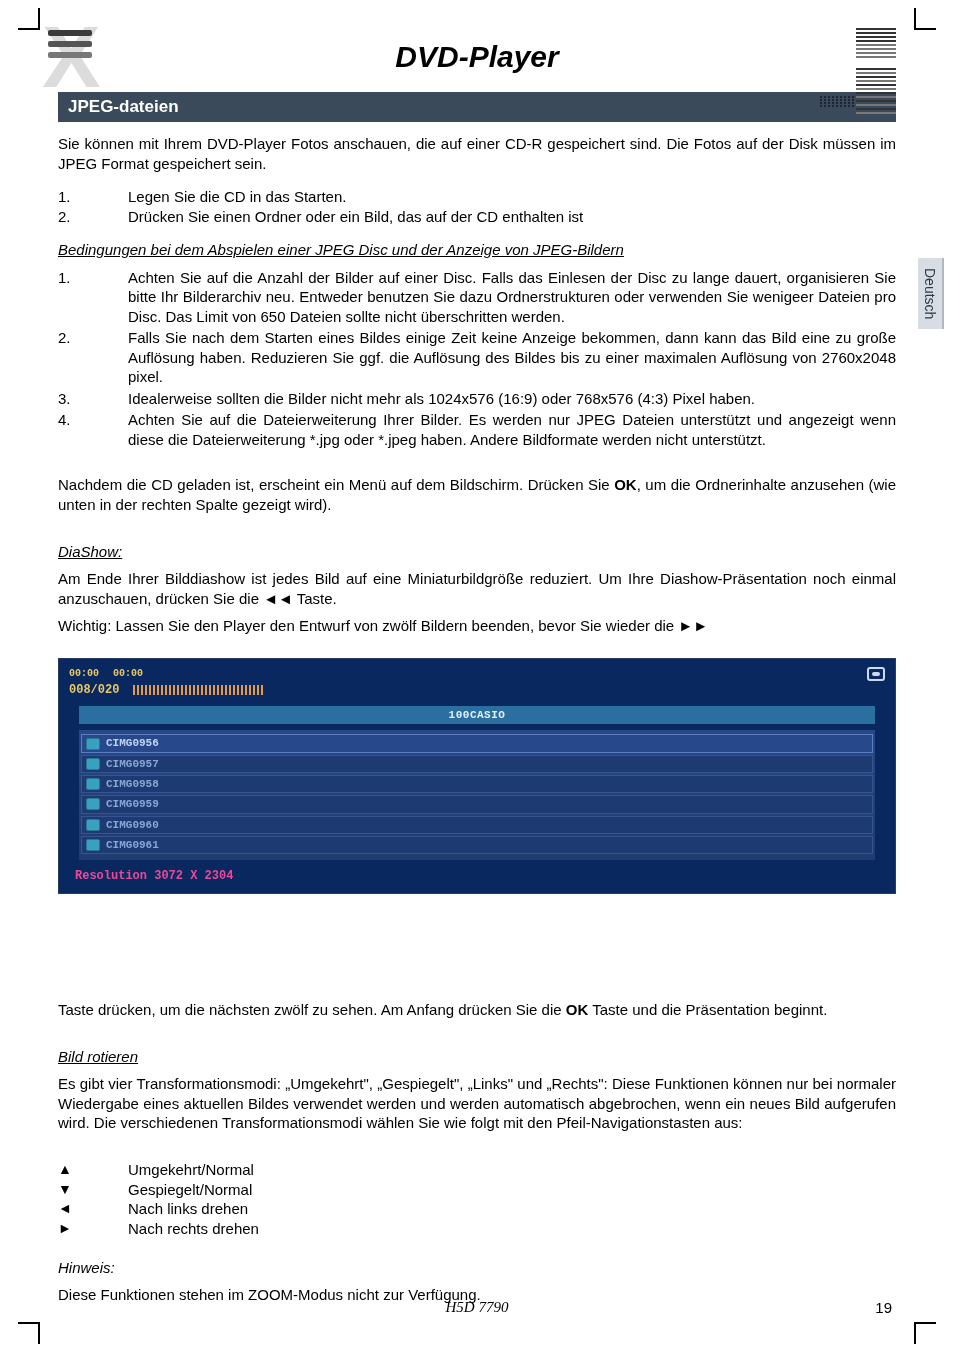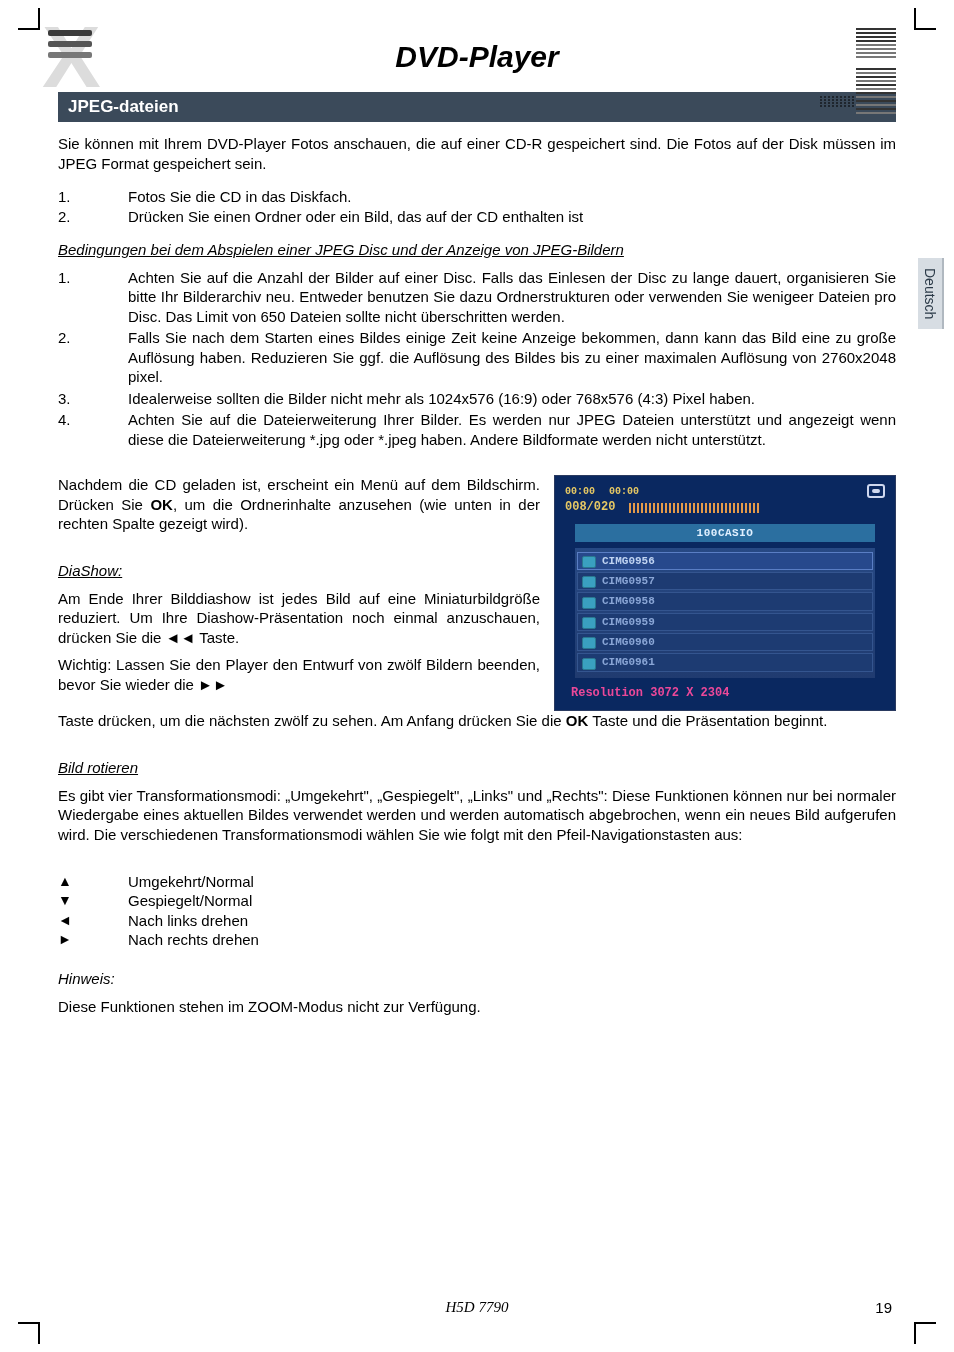--- a/index.html
+++ b/index.html
@@ -127,20 +127,21 @@
     font-style: italic;
     text-decoration: underline;
   }
 
   .conditions .row { margin-bottom: 2px; }
 
   .two-col {
     display: flex;
     gap: 14px;
     margin-top: 26px;
+    flex-direction: column;
   }
   .two-col .left { flex: 1; }
   .two-col .right { flex: 0 0 342px; }
 
   .screenshot {
     background: #0a2860;
     border: 1px solid #2a3a60;
     color: #b8c8f0;
     font-family: "Courier New", monospace;
     font-size: 12px;
@@ -187,21 +188,21 @@
     padding:2px;
     margin:4px 14px;
     letter-spacing:.5px;
   }
   .screenshot .filelist{
     margin:6px 14px 0;
     background: linear-gradient(#274984,#203b70);
     padding:4px 2px;
   }
   .screenshot .fileitem{
-    display:flex;align-items:flex-end;gap:6px;
+    display:flex;align-items:center;gap:6px;
     border:1px solid #34558f;
     background:#1d3b72;
     margin-bottom:2px;
     padding:1px 4px;
     color:#8aa6d6;
     font-weight:bold;
     font-size:11px;
   }
   .screenshot .fileitem.sel{
     border-color:#5a7ec4;
@@ -318,21 +319,21 @@
   <div class="title">DVD-Player</div>
 
   <div class="section-header">JPEG-dateien</div>
 
   <div class="body-text">
     <p class="intro">Sie können mit Ihrem DVD-Player Fotos anschauen, die auf einer CD-R gespeichert sind. Die Fotos auf der Disk müssen im JPEG Format gespeichert sein.</p>
 
     <div class="numlist">
       <div class="row">
           <div class="num">1.</div>
-          <div class="txt">Fotos Sie die CD in das Diskfach.</div>
+          <div class="txt">Legen Sie die CD in das Starten.</div>
         </div>
       <div class="row">
           <div class="num">2.</div>
           <div class="txt">Drücken Sie einen Ordner oder ein Bild, das auf der CD enthalten ist</div>
         </div>
     </div>
 
     <p><span class="underlined-italic">Bedingungen bei dem Abspielen einer JPEG Disc und der Anzeige von JPEG-Bildern</span></p>
 
     <div class="numlist conditions">

